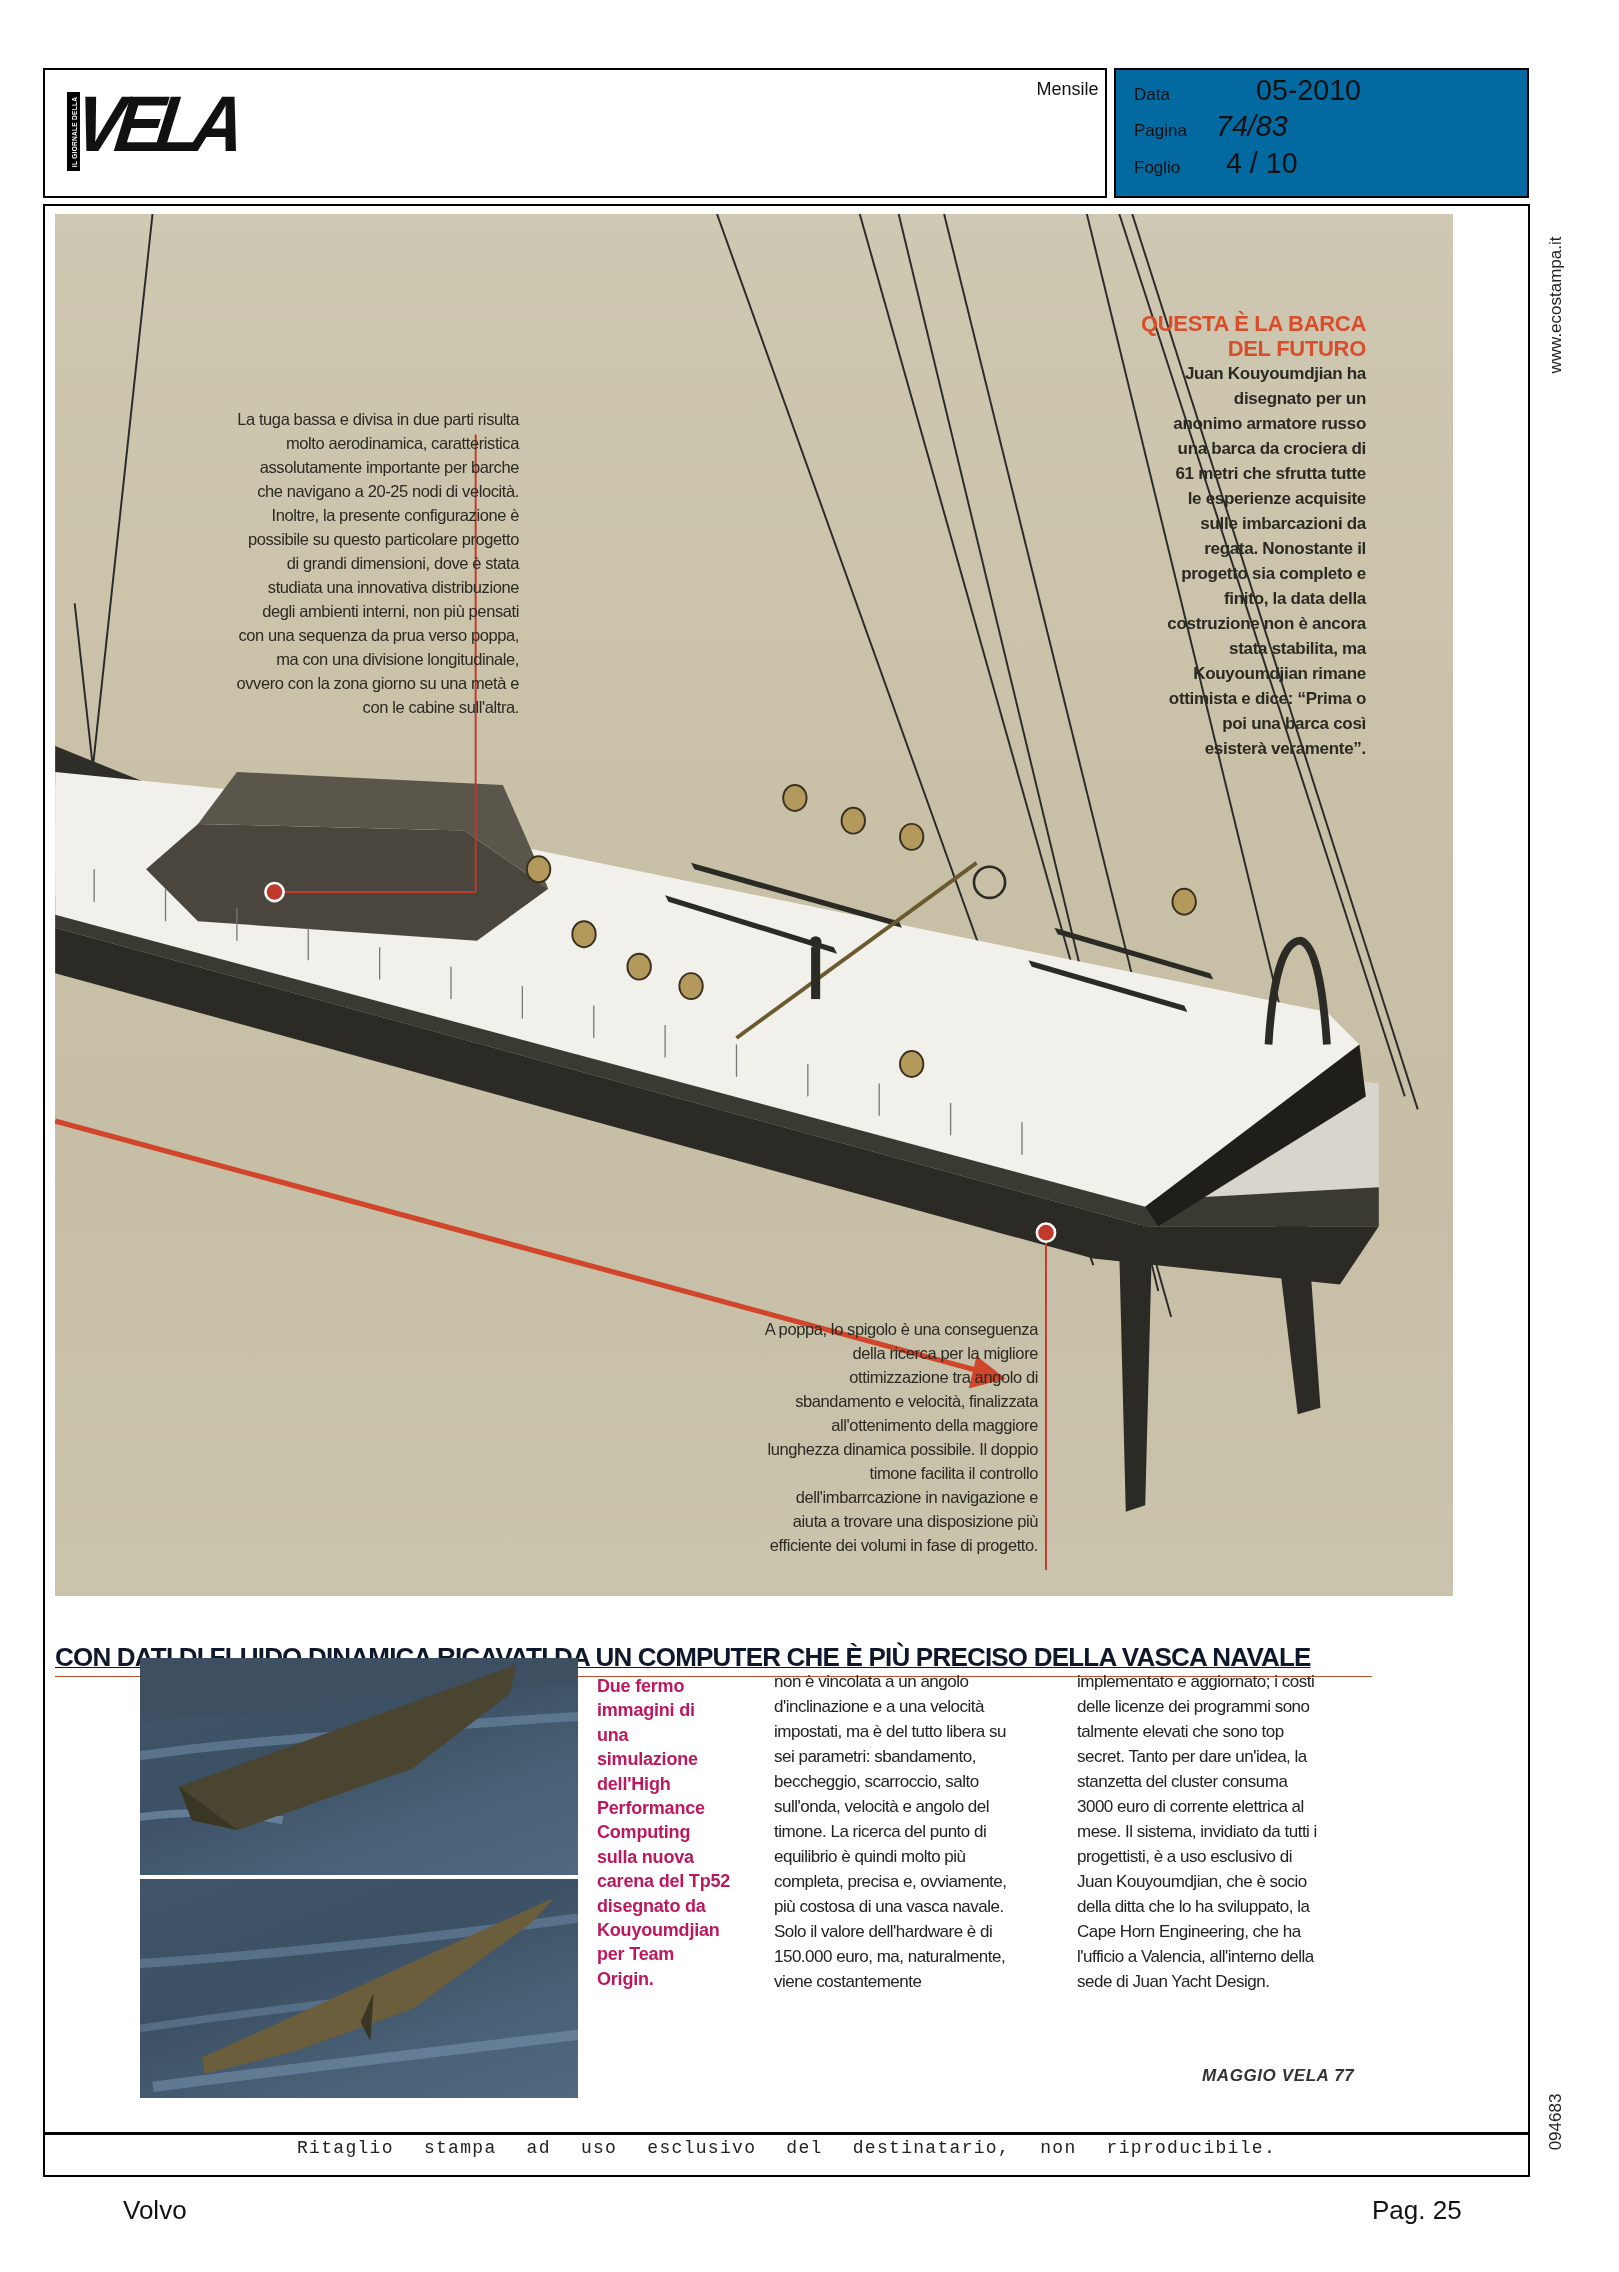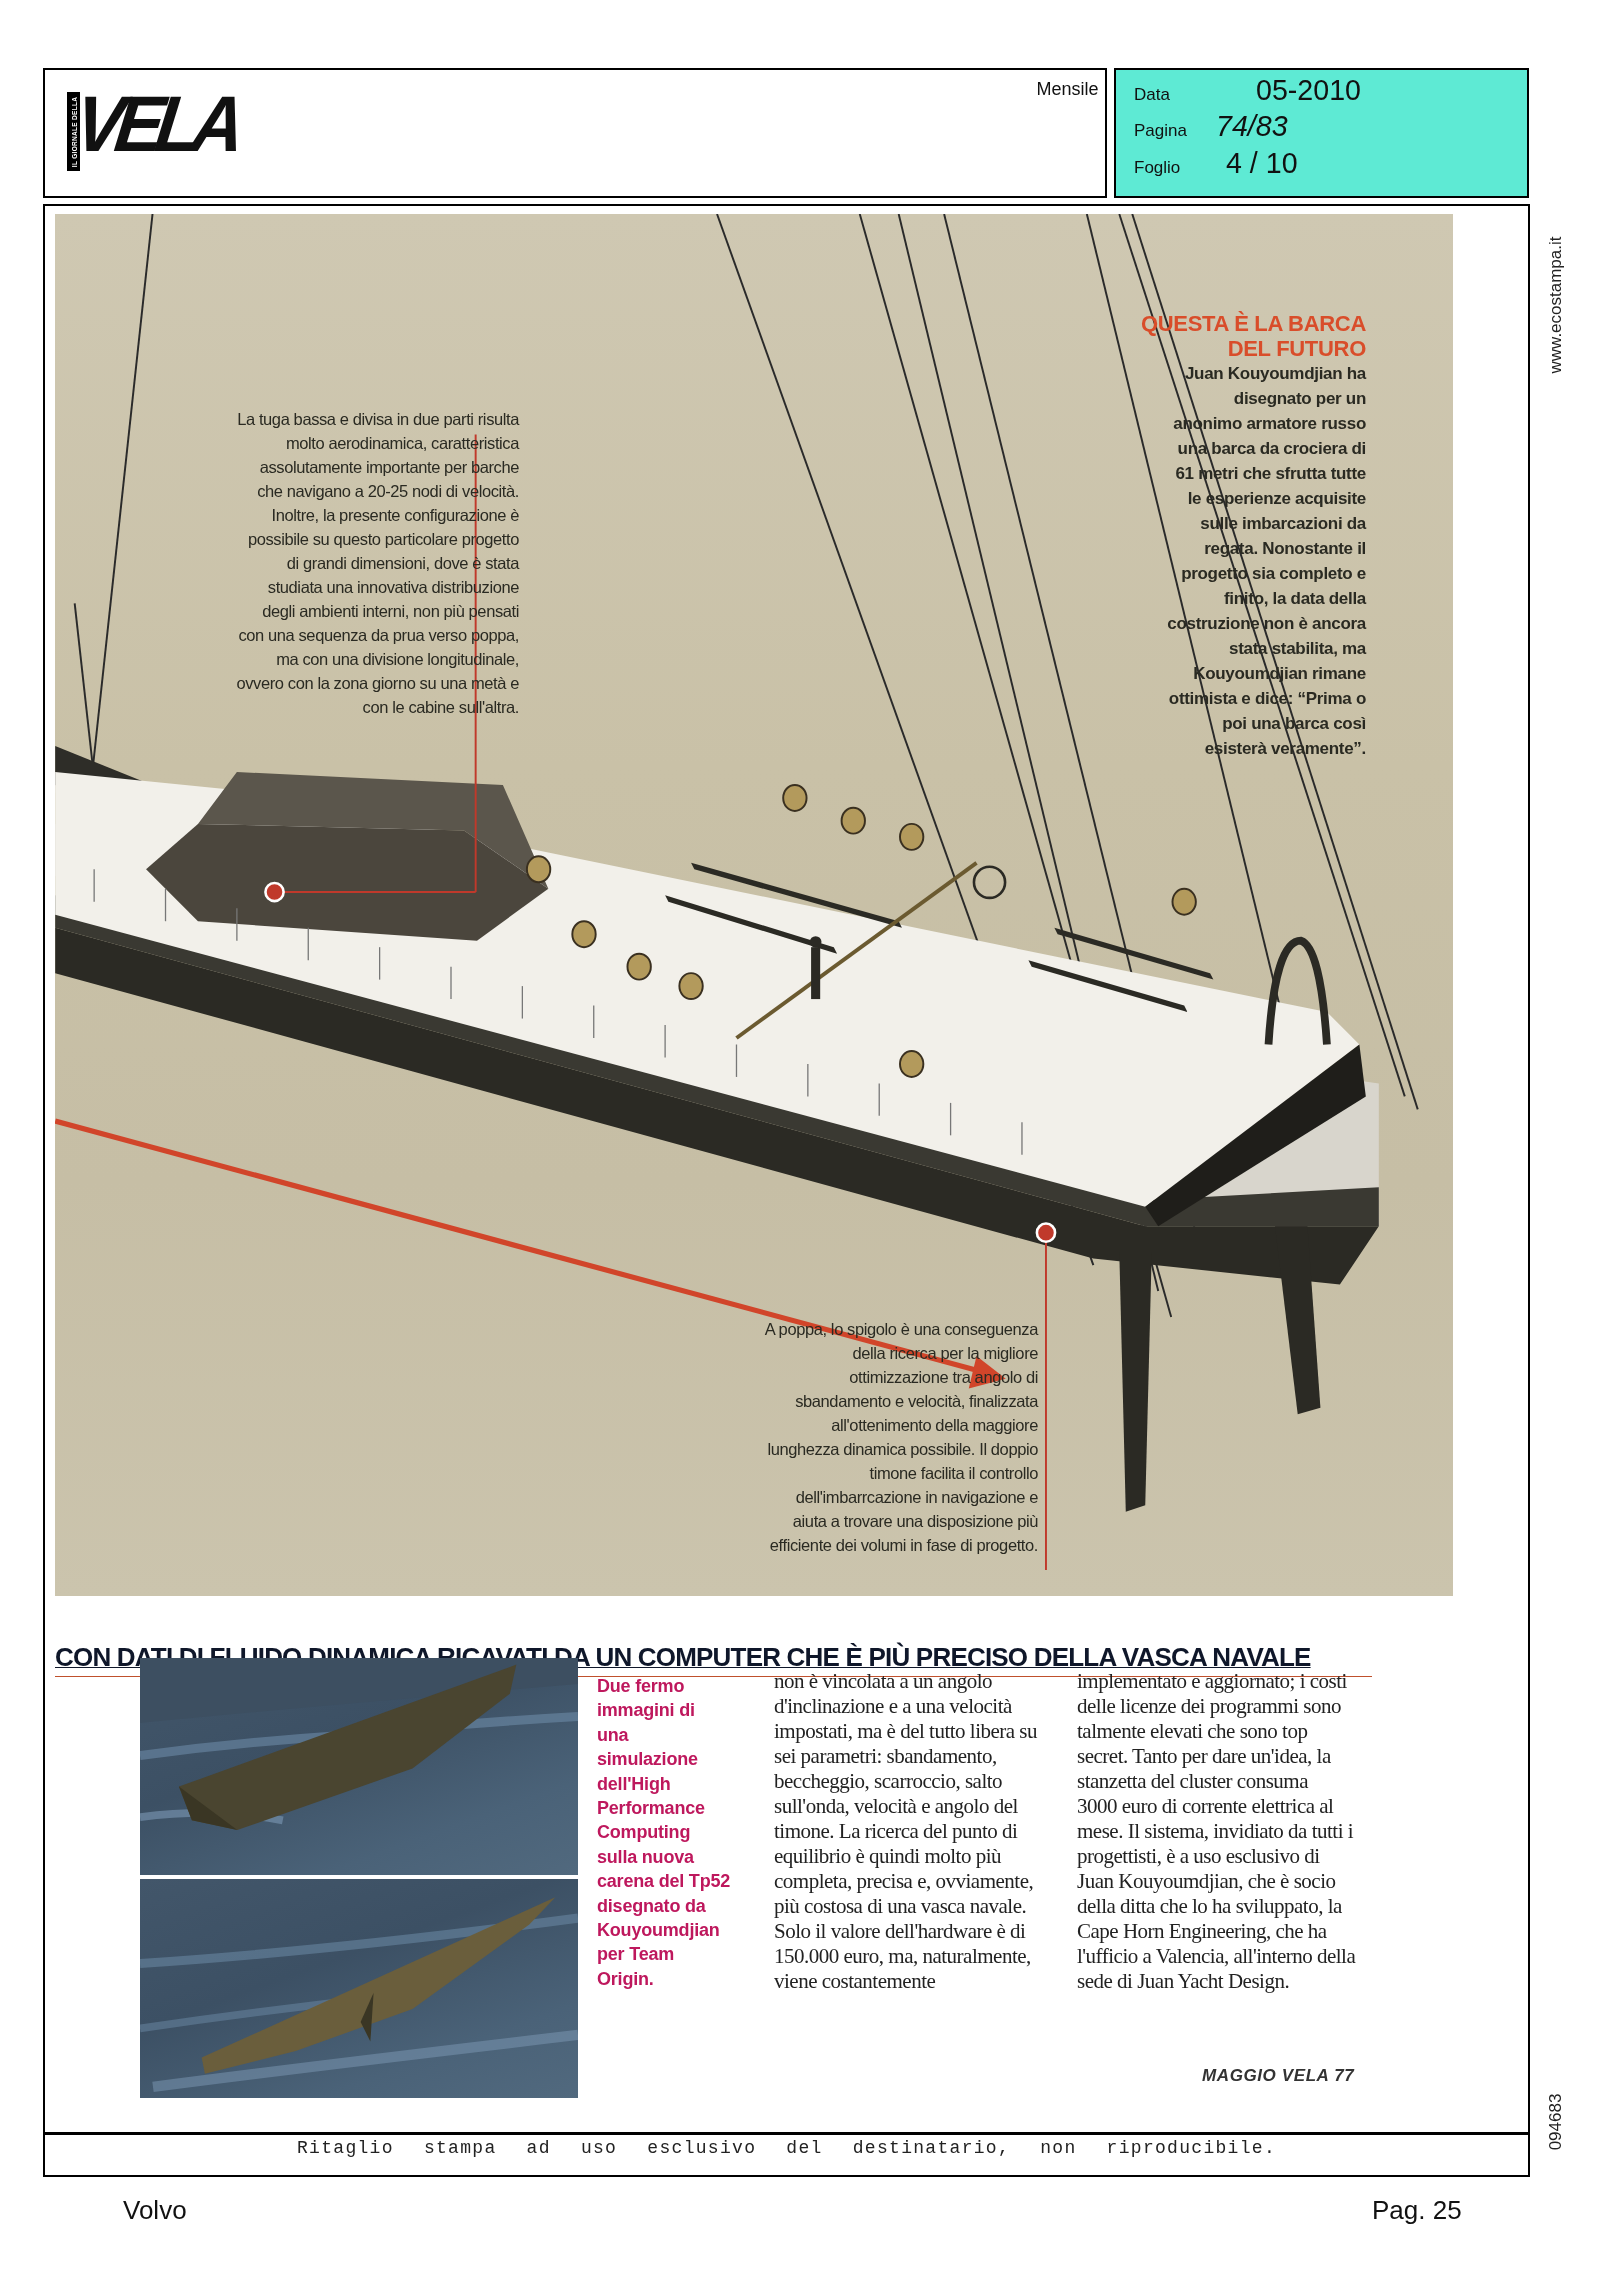--- a/index.html
+++ b/index.html
@@ -6,21 +6,21 @@
   html, body { width: 1620px; height: 2273px; background: #ffffff; overflow: hidden; }
   body { position: relative; font-family: "Liberation Sans", sans-serif; color: #111; }
 
   
   .hdr-left {
     position: absolute; left: 43px; top: 68px; width: 1064px; height: 130px;
     border: 2.6px solid #000; background: #fff;
   }
   .hdr-right {
     position: absolute; left: 1114px; top: 68px; width: 415px; height: 130px;
-    border: 2.6px solid #000; background: #5eead4;
+    border: 2.6px solid #000; background: #0369a1;
   }
   .logo {
     position: absolute; left: 22px; top: 22px; width: 97px; height: 79px;
   }
   .logo-strip {
     position: absolute; left: 0; top: 0; width: 13px; height: 79px; background: #000;
   }
   .logo-strip span {
     position: absolute; left: 6.5px; top: 40px; transform: translate(-50%, -50%) rotate(-90deg);
     color: #fff; font-size: 6.5px; font-weight: bold; white-space: nowrap; letter-spacing: 0.3px;
@@ -103,22 +103,22 @@
   }
   .photo1 { top: 1658px; height: 217px; }
   .photo2 { top: 1879px; height: 219px; }
 
   .caption {
     position: absolute; left: 597px; top: 1674px; width: 156px;
     font-weight: bold; font-size: 18px; line-height: 24.4px; color: #be185d;
     font-family: "Liberation Sans Narrow", "Liberation Sans", sans-serif; letter-spacing: -0.2px;
   }
   .col {
-    position: absolute; top: 1669px; font-size: 21px; line-height: 25px; color: #222;
-    font-family: Liberation Serif, serif; letter-spacing: -0.5px;
+    position: absolute; top: 1669px; font-size: 17px; line-height: 25px; color: #222;
+    font-family: Liberation Sans, sans-serif; letter-spacing: -0.5px;
   }
   .col1 { left: 774px; width: 279px; }
   .col2 { left: 1077px; width: 299px; }
   .col p { white-space: nowrap; }
 
   .folio {
     position: absolute; left: 1202px; top: 2066px; font-size: 17px; font-weight: bold; font-style: italic;
     letter-spacing: 0.6px; color: #333;
   }
 

